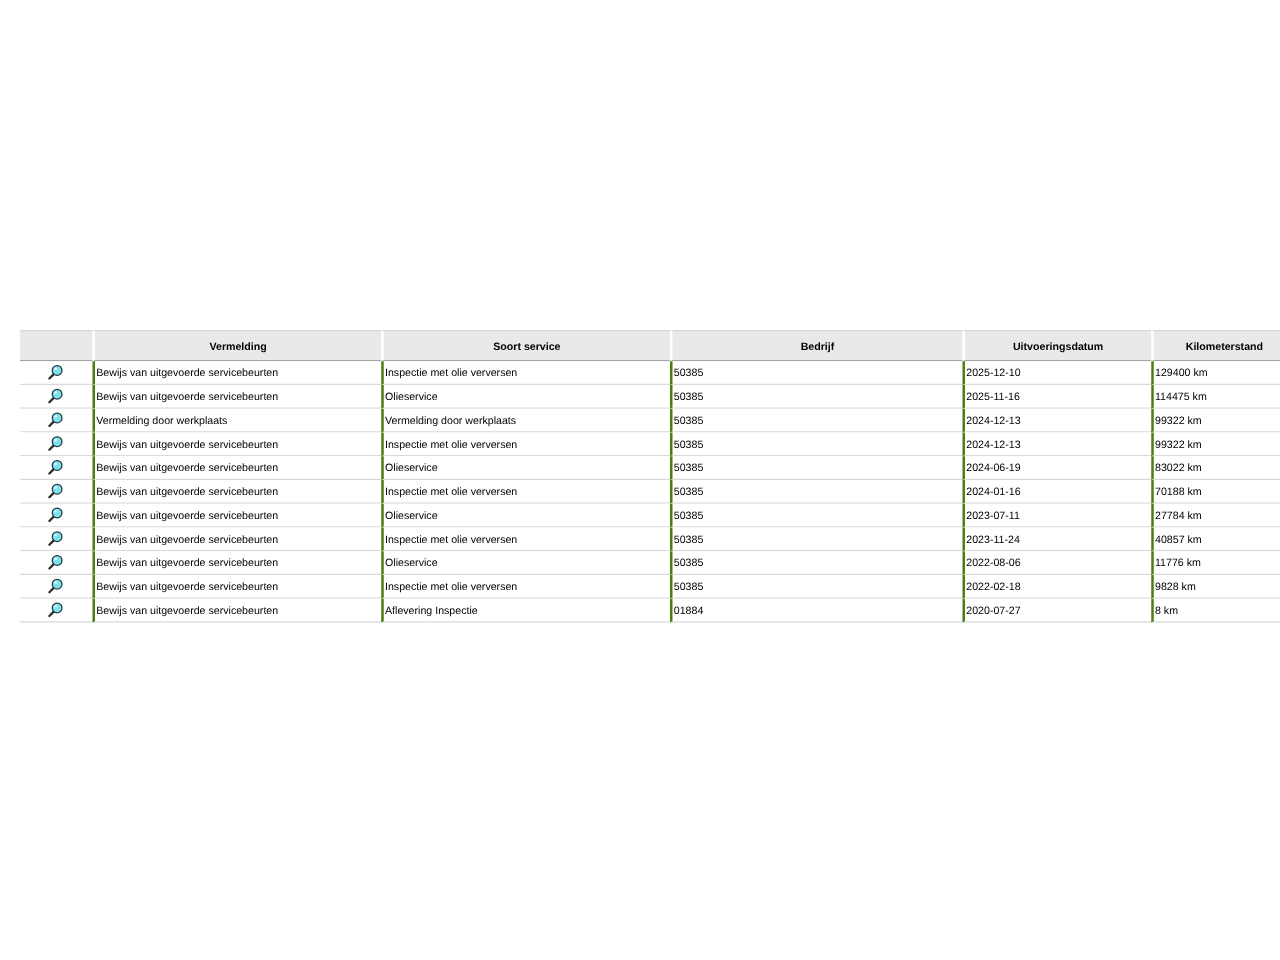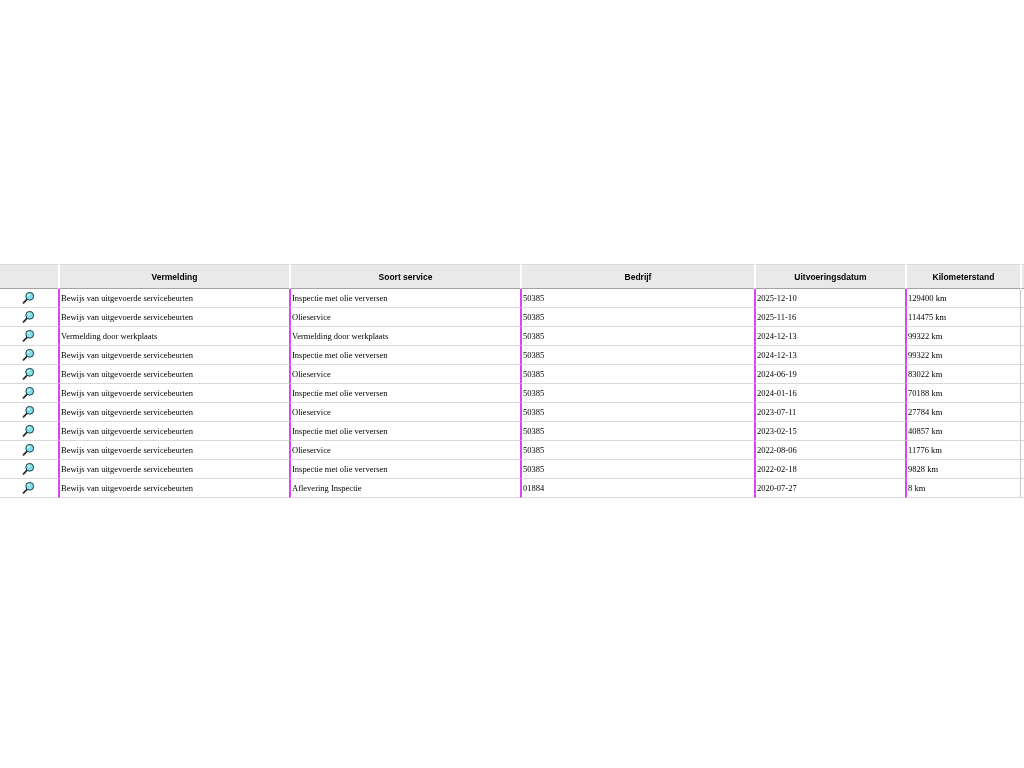--- a/index.html
+++ b/index.html
@@ -8,21 +8,21 @@
     width: 1024px;
     height: 768px;
     background: #ffffff;
     font-family: "Liberation Sans", sans-serif;
     overflow: hidden;
     position: relative;
   }
   .table-wrap {
     position: absolute;
     top: 264px;
-    left: 0;
+    left: 16px;
     width: 877px;
   }
   table.service {
     width: 1024px;
     table-layout: fixed;
     border-collapse: separate;
     border-spacing: 0;
   }
   th {
     background: var(--header-bg, #e9e9e9);
@@ -44,21 +44,21 @@
     font-size: 8.5px;
     color: #000;
     height: 19px;
     vertical-align: middle;
     padding: 0 2px 0 1px;
     border-bottom: 1px solid var(--row-divider, #d9d9d9);
     overflow: hidden;
     white-space: nowrap;
     text-align: left;
   }
-  td.gap { border-left: 2px solid #d946ef; font-family: Liberation Serif, serif; }
+  td.gap { border-left: 2px solid #4d7c0f; }
   td.icon-cell { padding-left: 21px; }
   td.sliver { border-left: 1px solid #c8c8c8; padding: 0; }
   .mag-btn {
     display: inline-block;
     width: 14px;
     height: 14px;
     line-height: 0;
     cursor: pointer;
     vertical-align: middle;
   }
@@ -232,21 +232,21 @@
         <svg width="14" height="14" viewBox="0 0 14 14" aria-hidden="true">
           <line class="mag-handle" x1="2.5" y1="11.8" x2="6.2" y2="8.1"></line>
           <circle class="mag-lens" cx="8.7" cy="5.3" r="3.9"></circle>
           <ellipse class="mag-glint" cx="7.5" cy="4.0" rx="1.3" ry="1.0"></ellipse>
         </svg>
       </span>
     </td>
     <td class="gap">Bewijs van uitgevoerde servicebeurten</td>
     <td class="gap">Inspectie met olie verversen</td>
     <td class="gap">50385</td>
-    <td class="gap">2023-02-15</td>
+    <td class="gap">2023-11-24</td>
     <td class="gap">40857 km</td>
     <td class="sliver"></td>
   </tr>
 
   <tr>
     <td class="icon-cell">
       <span class="mag-btn">
         <svg width="14" height="14" viewBox="0 0 14 14" aria-hidden="true">
           <line class="mag-handle" x1="2.5" y1="11.8" x2="6.2" y2="8.1"></line>
           <circle class="mag-lens" cx="8.7" cy="5.3" r="3.9"></circle>

